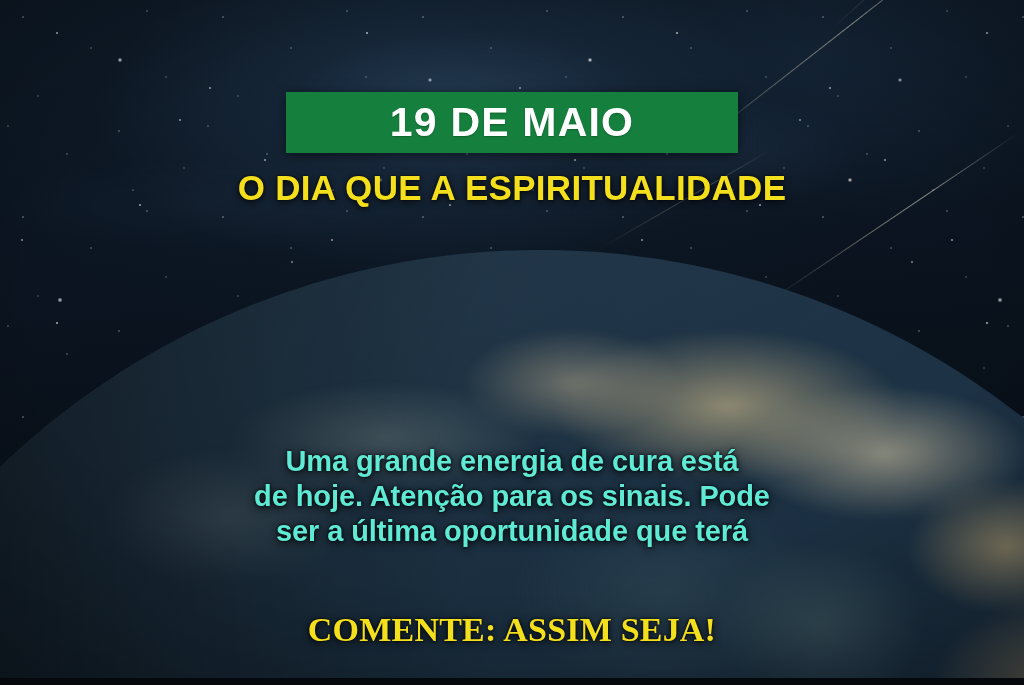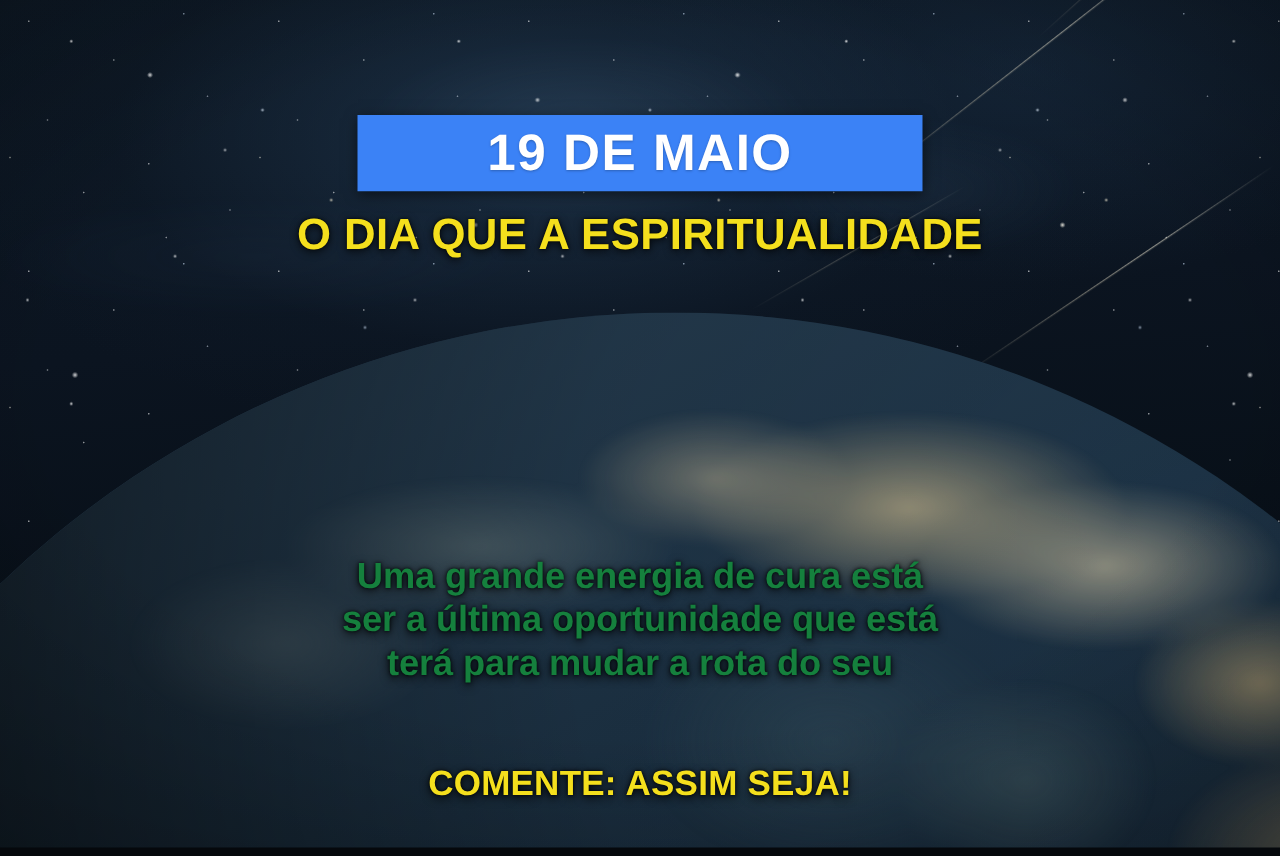--- a/index.html
+++ b/index.html
@@ -221,21 +221,21 @@
   .date-banner {
     position: absolute;
     left: 50%;
     transform: translateX(-50%);
     top: 92px;
     width: 452px;
     height: 61px;
     display: flex;
     align-items: center;
     justify-content: center;
-    background: #3b82f6;
+    background: #15803d;
     box-shadow: 0 2px 10px rgba(0,0,0,.55);
   }
   .date-banner-text {
     color: #ffffff;
     font-size: 41px;
     font-weight: bold;
     letter-spacing: 1.2px;
     line-height: 1;
     white-space: nowrap;
     text-shadow: 0 1px 2px rgba(0,0,0,.25);
@@ -255,40 +255,41 @@
     padding: 0 40px;
   }
   .headline-line { display: block; }
 
   .body-copy {
     position: absolute;
     left: 60px;
     right: 60px;
     top: 444px;
     text-align: center;
-    color: #15803d;
+    color: #5eead4;
     font-size: 29px;
     font-weight: bold;
     line-height: 1.20;
     letter-spacing: -0.1px;
     text-shadow: 0 2px 8px rgba(0,0,0,.88), 0 0 3px rgba(0,0,0,.95);
   }
   .body-line { display: block; white-space: nowrap; }
 
   .cta {
     position: absolute;
     left: 0; right: 0;
     top: 613px;
     text-align: center;
     color: #f4df1d;
-    font-size: 28px;
+    font-size: 34px;
     font-weight: bold;
     letter-spacing: 0.2px;
     line-height: 1;
     text-shadow: 0 2px 8px rgba(0,0,0,.88), 0 0 3px rgba(0,0,0,.95);
+    font-family: Liberation Serif, serif;
   }
 </style>
 </head>
 <body>
 
 <div id="poster">
 
   <div class="space-base"></div>
   <div class="nebula"></div>
 
@@ -318,22 +319,22 @@
     <div class="date-banner">
       <span class="date-banner-text">19 DE MAIO</span>
     </div>
 
     <div class="headline">
       <span class="headline-line">O DIA QUE A ESPIRITUALIDADE</span>
     </div>
 
     <div class="body-copy">
       <span class="body-line">Uma grande energia de cura está</span>
-      <span class="body-line">ser a última oportunidade que está</span>
-      <span class="body-line">terá para mudar a rota do seu</span>
+      <span class="body-line">de hoje. Atenção para os sinais. Pode</span>
+      <span class="body-line">ser a última oportunidade que terá</span>
     </div>
 
     <div class="cta">
       <span>COMENTE: ASSIM SEJA!</span>
     </div>
 
   </div>
 
   <div class="bottom-bar"></div>
 </div>

